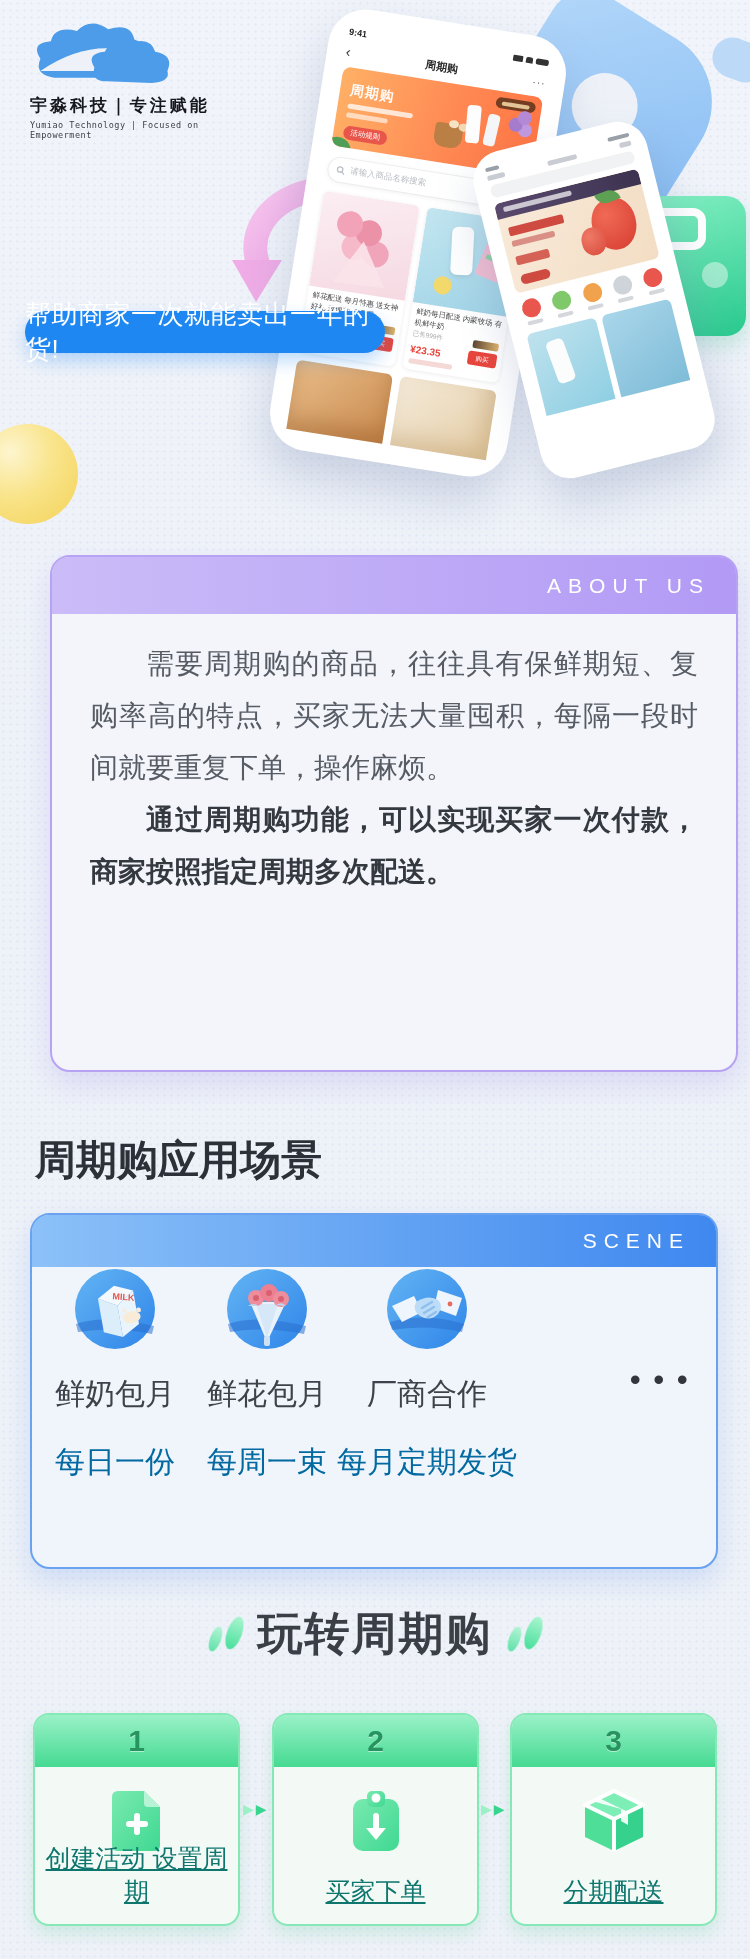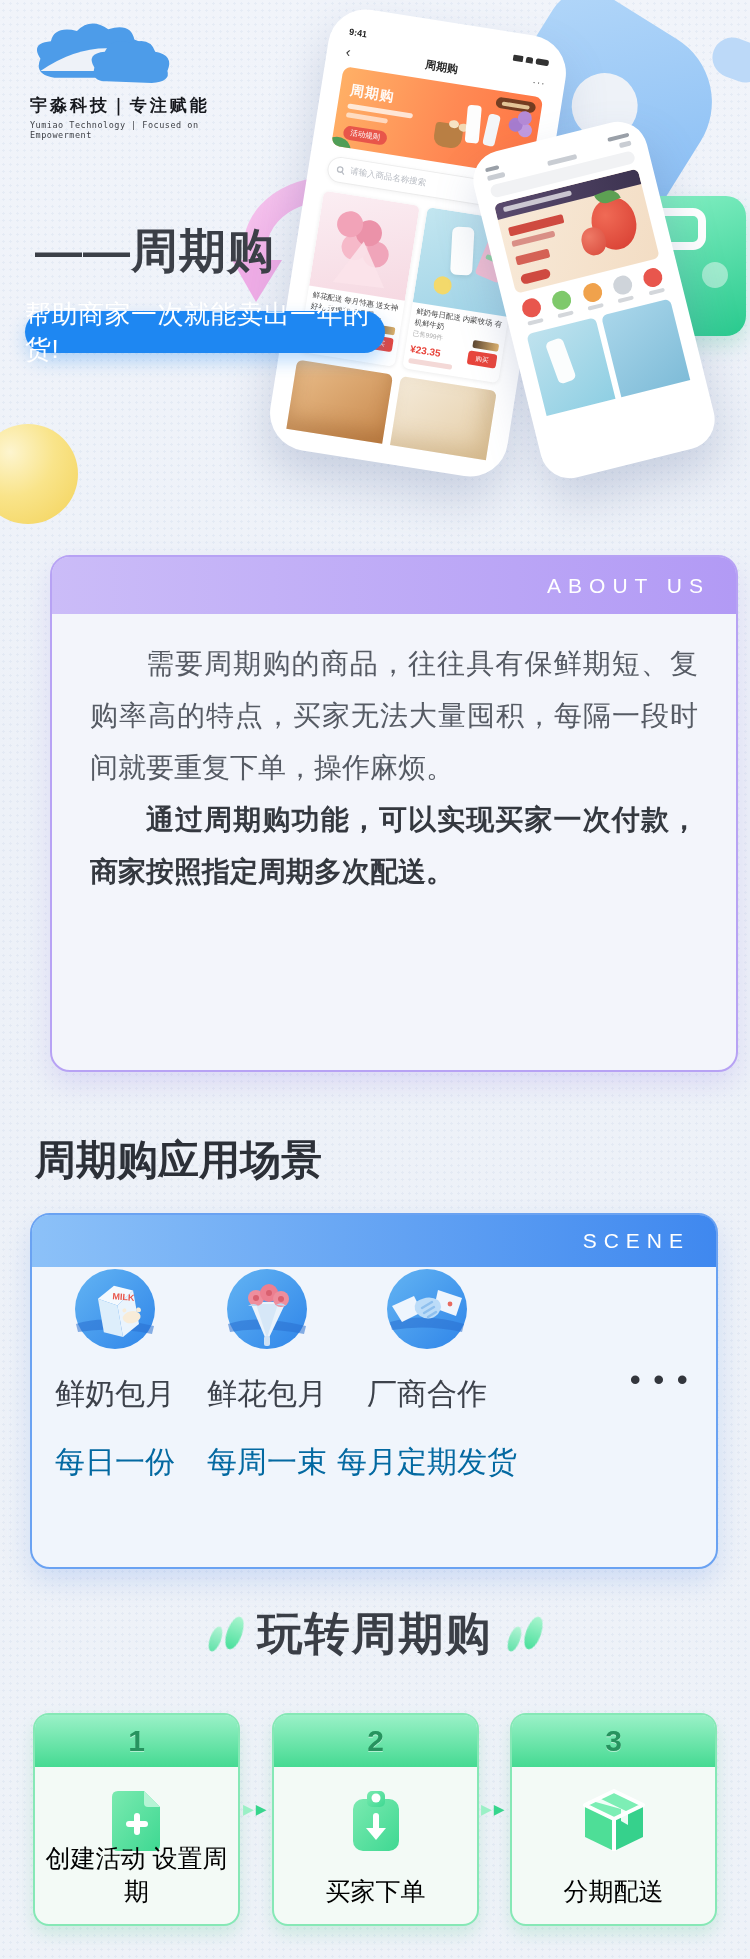--- a/index.html
+++ b/index.html
@@ -152,21 +152,21 @@
   .quote{display:flex;gap:6px;}
   .quote i{display:block;width:15px;height:34px;border-radius:50%;background:linear-gradient(180deg,#a9f5cf,#49df9c);transform:rotate(20deg);filter:blur(.6px);}
   .quote i:first-child{width:11px;height:26px;margin-top:10px;opacity:.85;}
 
   .step-card{position:absolute;top:1713px;width:207px;height:213px;border-radius:16px;box-sizing:border-box;
     background:#f3faf6;border:2px solid #86e8b6;box-shadow:0 8px 16px rgba(80,200,140,.22);z-index:2;}
   .stc1{left:33px;} .stc2{left:272px;} .stc3{left:510px;}
   .step-head{height:52px;border-radius:13px 13px 0 0;background:linear-gradient(180deg,#9af1c7,#45da92);
     display:flex;align-items:center;justify-content:center;font-size:30px;font-weight:800;color:#27935f;text-shadow:0 1px 0 rgba(255,255,255,.5);}
   .step-ic{display:flex;justify-content:center;margin-top:18px;height:74px;}
-  .step-label{position:absolute;left:0;right:0;bottom:16px;text-align:center;font-size:25px;color:#000000;}
+  .step-label{position:absolute;left:0;right:0;bottom:16px;text-align:center;font-size:25px;color:#0f766e;text-decoration:underline;}
   .step-arrow{position:absolute;top:1802px;display:flex;align-items:center;gap:2px;z-index:2;}
   .sa1{left:243px;} .sa2{left:481px;}
   .step-arrow b{font-size:14px;line-height:1;}
   .step-arrow b:first-child{color:#9bf0c6;}
   .step-arrow b:last-child{color:#38d68e;}
 </style>
 </head>
 <body>
 
 <div class="page">
@@ -342,21 +342,20 @@
             <i></i>
           </span>
       </div>
       <div class="subgrid">
         <div class="g g1"></div>
         <div class="g g2"></div>
       </div>
     </div>
   </div>
 
-  <div class="hero-title">——周期购</div>
   <div class="hero-badge">帮助商家一次就能卖出一年的货!</div>
 
   <div class="ball"></div>
 
   <div class="info-card about-card">
     <div class="card-head about-head">ABOUT US</div>
     <div class="about-body">
       <p>需要周期购的商品，往往具有保鲜期短、复购率高的特点，买家无法大量囤积，每隔一段时间就要重复下单，操作麻烦。</p>
       <p class="bold">通过周期购功能，可以实现买家一次付款，商家按照指定周期多次配送。</p>
     </div>

